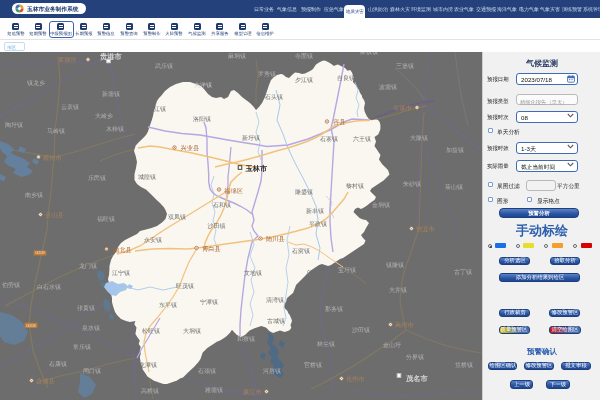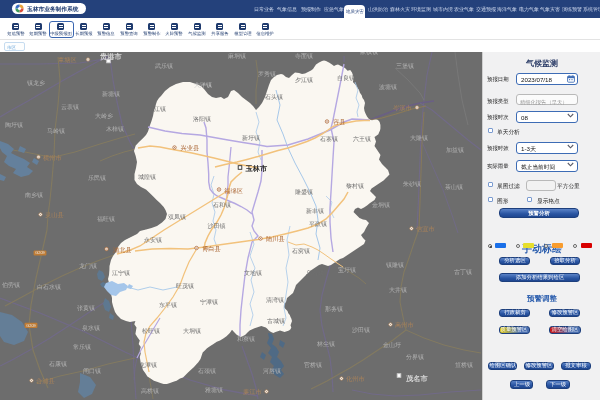--- a/index.html
+++ b/index.html
@@ -334,53 +334,53 @@
 <span class="lbl sm" style="left:14px;top:130px;">展图过滤</span>
 <div class="inp" style="left:43px;top:127.5px;width:30px;height:11px;;border-color:#b9b9b9;background:#f2f2f2"></div>
 <span class="lbl sm" style="left:74px;top:130px;">平方公里</span>
 <div class="chk" style="left:5px;top:144.5px;"></div>
 <span class="lbl sm" style="left:14px;top:145px;">图形</span>
 <div class="chk" style="left:44px;top:144.5px;"></div>
 <span class="lbl sm" style="left:54px;top:145px;">显示格点</span>
 <div class="btn" style="left:16px;top:156px;width:80px;height:10px;;border-radius:4px;font-weight:bold">
         <span>预警分析</span>
       </div>
-<div class="pt" style="top:190px;font-size:10px;color:#2d5fae">手动标绘</div>
+<div class="pt" style="top:170px;font-size:13px;color:#2d5fae">手动标绘</div>
 <div style="position:absolute;left:4.5px;top:191.5px;width:4.4px;height:4.4px;;border:1px solid #666;border-radius:50%;background:#fff">
         <div style="position:absolute;left:1px;top:1px;width:2.2px;height:2.2px;border-radius:50%;background:#333"></div>
       </div>
 <div style="position:absolute;left:11.5px;top:191.3px;width:11px;height:5px;;background:#1a6fe8;border-radius:1px"></div>
 <div style="position:absolute;left:32.5px;top:191.5px;width:4.4px;height:4.4px;;border:1px solid #666;border-radius:50%;background:#fff"></div>
 <div style="position:absolute;left:40px;top:191.3px;width:11px;height:5px;;background:#e6de2c;border-radius:1px"></div>
 <div style="position:absolute;left:61px;top:191.5px;width:4.4px;height:4.4px;;border:1px solid #666;border-radius:50%;background:#fff"></div>
 <div style="position:absolute;left:68.5px;top:191.3px;width:11px;height:5px;;background:#f89c2e;border-radius:1px"></div>
 <div style="position:absolute;left:89.5px;top:191.5px;width:4.4px;height:4.4px;;border:1px solid #666;border-radius:50%;background:#fff"></div>
 <div style="position:absolute;left:97.5px;top:191.3px;width:11px;height:5px;;background:#d80000;border-radius:1px"></div>
 <div class="btn" style="left:16px;top:204.5px;width:31px;height:8px;">
         <span>分析选区</span>
       </div>
 <div class="btn" style="left:67px;top:204.5px;width:30px;height:8px;">
         <span>拾取分析</span>
       </div>
 <div class="btn" style="left:16px;top:221px;width:81px;height:8.5px;">
         <span>添加分析结果到绘区</span>
       </div>
-<div class="pt" style="top:242px;font-size:7.5px;color:#2d5fae">预警调整</div>
 <div class="btn" style="left:16px;top:256.5px;width:31px;height:8.5px;">
         <span>行政裁剪</span>
       </div>
 <div class="btn" style="left:66px;top:256.5px;width:31px;height:8.5px;">
         <span>修改预警区</span>
       </div>
 <div class="btn" style="left:15.5px;top:273.5px;width:31px;height:8.5px;;background:linear-gradient(90deg,#e0c818,#4a6fb0 70%)">
         <span>质量预警区</span>
       </div>
 <div class="btn" style="left:66px;top:273.5px;width:32px;height:8.5px;;background:linear-gradient(90deg,#cc1414,#4a6fb0 70%)">
         <span>清空绘图区</span>
       </div>
+<div class="pt" style="top:294.5px;font-size:7.5px;color:#2d5fae">预警确认</div>
 <div class="btn" style="left:5px;top:309.5px;width:29px;height:8.5px;">
         <span>绘图区确认</span>
       </div>
 <div class="btn" style="left:41px;top:309.5px;width:30px;height:8.5px;">
         <span>修改预警区</span>
       </div>
 <div class="btn" style="left:78px;top:309.5px;width:30px;height:8.5px;">
         <span>报文审核</span>
       </div>
 <div class="btn" style="left:27px;top:328px;width:23px;height:8.5px;">

